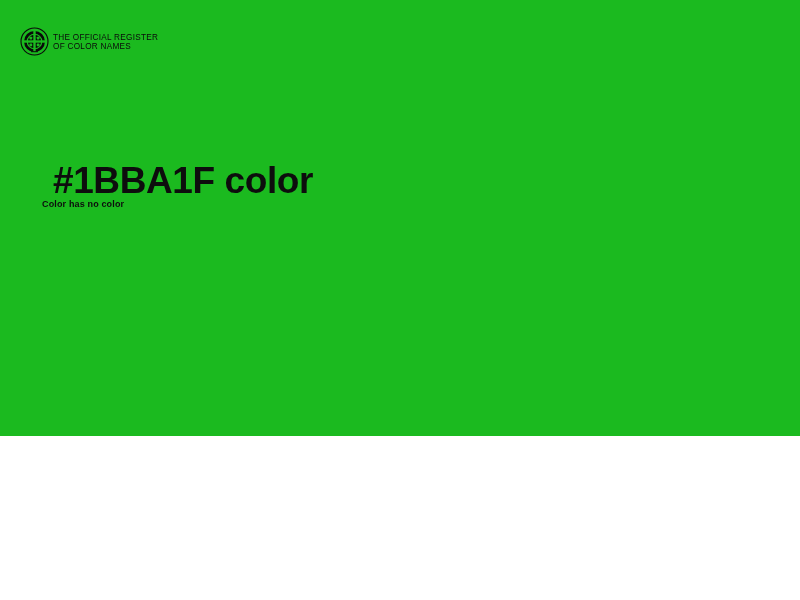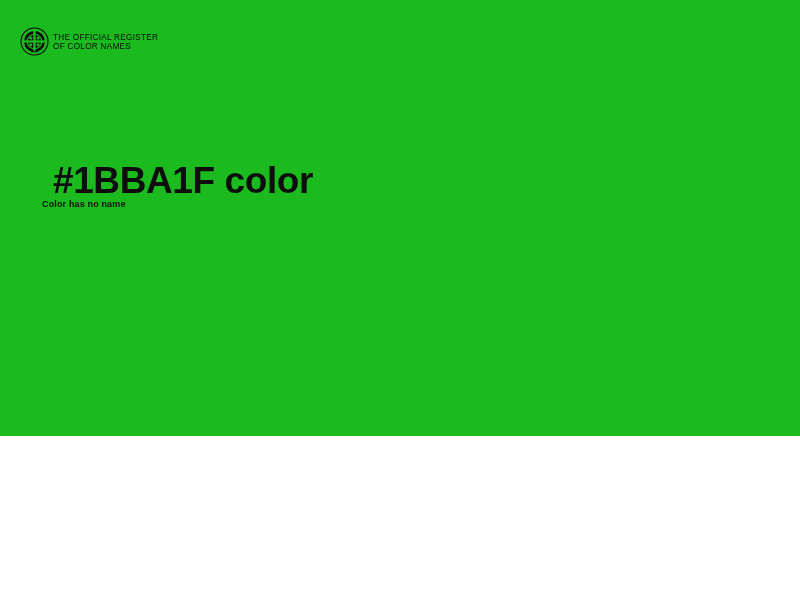--- a/index.html
+++ b/index.html
@@ -101,15 +101,15 @@
       </svg>
     </span>
     <span class="brand-text">
       <span class="brand-line">THE OFFICIAL REGISTER</span>
       <span class="brand-line">OF COLOR NAMES</span>
     </span>
   </div>
 
   <h1 class="title">#1BBA1F color</h1>
 
-  <p class="subtitle">Color has no name</p>
+  <p class="subtitle">Color has no color</p>
 
 </div>
 
 </body></html>

